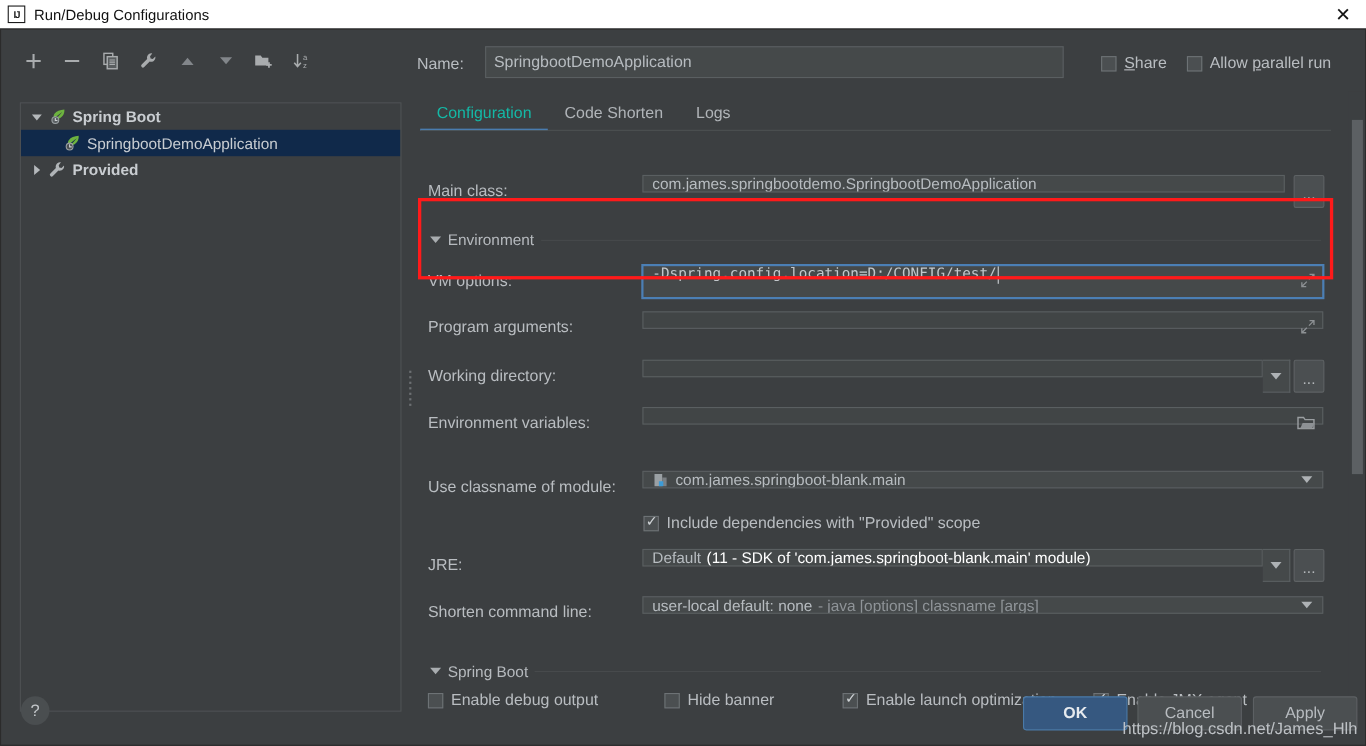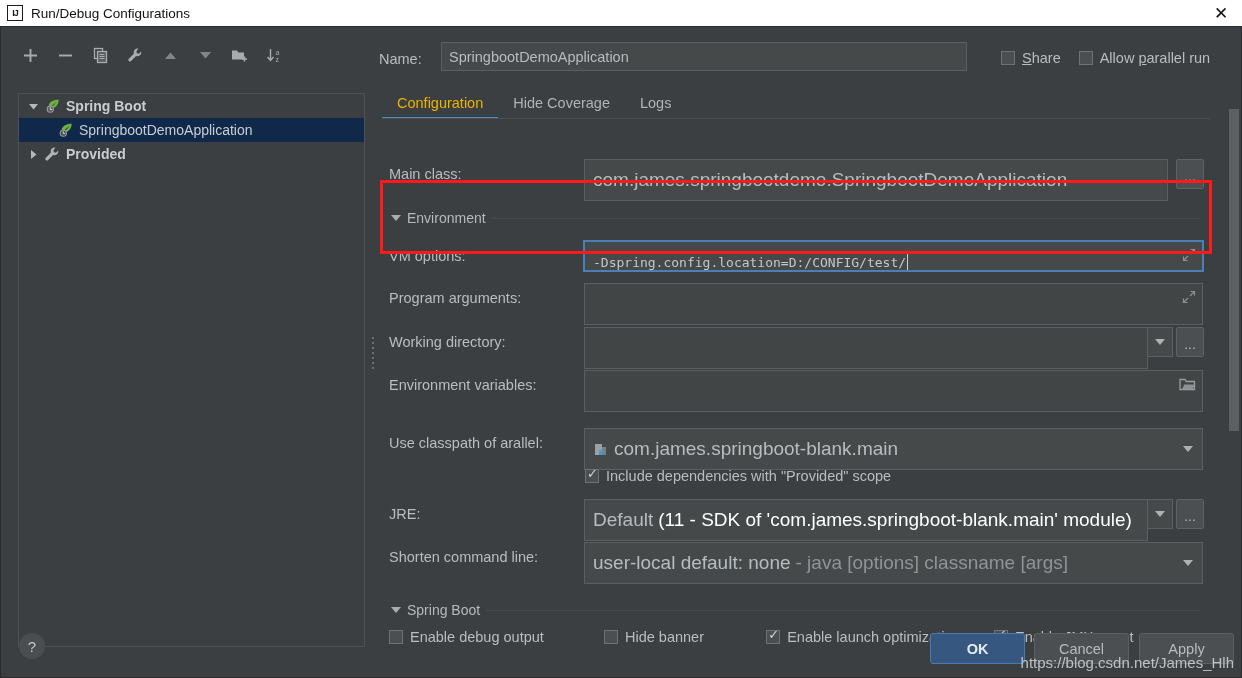--- a/index.html
+++ b/index.html
@@ -117,35 +117,35 @@
   
   .tabs {
     position: absolute; left: 3px; top: 60px; width: 828px; height: 32px;
     display: flex; align-items: flex-end; gap: 0;
   }
   .tab {
     padding: 0 15px; height: 30px; display: flex; align-items: center;
     font-size: 14.5px; color: #b0b4b8; cursor: pointer;
     border-bottom: 2px solid transparent;
   }
-  .tab.active { color: #eab308; border-bottom-color: #4a88c7; }
+  .tab.active { color: #14b8a6; border-bottom-color: #4a88c7; }
   .tabline {
     position: absolute; left: 3px; top: 91px; width: 828px; height: 1px;
     background: #4c5052;
   }
 
   
   .form { position: absolute; left: 0; top: 96px; width: 840px; height: 530px; }
   .frow { position: absolute; left: 10px; height: 30px; display: flex; align-items: center; }
   .frow .lbl { font-size: 14.5px; }
 
   .field {
     position: absolute; background: #45494a; border: 1px solid #5a5f61;
-    height: 42px; display: flex; align-items: center; padding: 0 8px;
-    font-size: 19px; color: #b7bcc0; cursor: text; overflow: hidden;
+    height: 16px; display: flex; align-items: center; padding: 0 8px;
+    font-size: 14px; color: #b7bcc0; cursor: text; overflow: hidden;
     white-space: nowrap;
   }
   .field.empty { background: #414546; }
   .btn-dots {
     position: absolute; width: 28px; height: 30px;
     background: #4b4f51; border: 1px solid #5e6264;
     display: flex; align-items: flex-end; justify-content: center;
     color: #b4b8bb; font-size: 14px; padding-bottom: 4px; cursor: pointer;
     border-radius: 2px;
   }
@@ -165,21 +165,21 @@
   .section { position: absolute; left: 12px; height: 18px; display: flex; align-items: center; gap: 6px; }
   .section .stri { width: 0; height: 0; border-left: 5px solid transparent;
                    border-right: 5px solid transparent; border-top: 6px solid #a9adb0; }
   .section .stxt { font-size: 14px; color: #b6babe; white-space: nowrap; }
   .section .sline { height: 1px; background: #52565880; }
 
   
   .vmfield {
     position: absolute; background: #45494a;
     border: 2px solid #4b7fb5; height: 32px;
-    display: flex; align-items: flex-end; padding: 0 8px;
+    display: flex; align-items: flex-start; padding: 0 8px;
     font-family: "DejaVu Sans Mono", monospace;
     font-size: 13px; color: #c2c7cb; cursor: text; overflow: hidden;
     white-space: nowrap;
   }
   .caretbar {
     display: inline-block; width: 1px; height: 16px; background: #ced2d6;
     margin-left: 1px; vertical-align: middle;
   }
 
   
@@ -357,21 +357,21 @@
         <span class="t"><span class="mn">S</span>hare</span>
       </label>
       <label class="chk">
         <span class="cbox"></span>
         <span class="t">Allow <span class="mn">p</span>arallel run</span>
       </label>
     </div>
 
     <div class="tabs">
       <div class="tab active">Configuration</div>
-      <div class="tab">Hide Coverage</div>
+      <div class="tab">Code Shorten</div>
       <div class="tab">Logs</div>
     </div>
     <div class="tabline"></div>
 
     <div class="form">
 
       <div class="frow" style="top:36px;">
         <span class="lbl">Main class:</span>
       </div>
       <div class="field" style="left:205px; top:36px; width:584px;">com.james.springbootdemo.SpringbootDemoApplication</div>
@@ -414,21 +414,21 @@
       <div class="frow" style="top:247px;">
         <span class="lbl">Environment variables:</span>
       </div>
       <div class="field empty" style="left:205px; top:247px; width:619px;"></div>
       <svg class="foldericon" style="left:800px; top:254px;" viewBox="0 0 17 15">
         <path d="M1 2.5h5l1.4 2H15.5v8H1z" fill="none" stroke="#9a9ea1" stroke-width="1.3"></path>
         <path d="M3 12.5l2.2-5H16l-2.3 5z" fill="#8d9194"></path>
       </svg>
 
       <div class="frow" style="top:305px;">
-        <span class="lbl">Use classpath of arallel:</span>
+        <span class="lbl">Use classname of module:</span>
       </div>
       <div class="field" style="left:205px; top:305px; width:619px;">
         <svg width="15" height="15" viewBox="0 0 15 15" style="margin-right:6px;flex:0 0 auto">
           <path d="M2 2h7v11H2z" fill="#9aa0a4"></path>
           <path d="M9 5h4v8H9z" fill="#7b8084"></path>
           <rect x="6" y="8.5" width="4" height="4.5" fill="#3d9bd6"></rect>
         </svg>
         <span>com.james.springboot-blank.main</span>
         <span class="caret" style="position:absolute;right:9px;"></span>
       </div>

